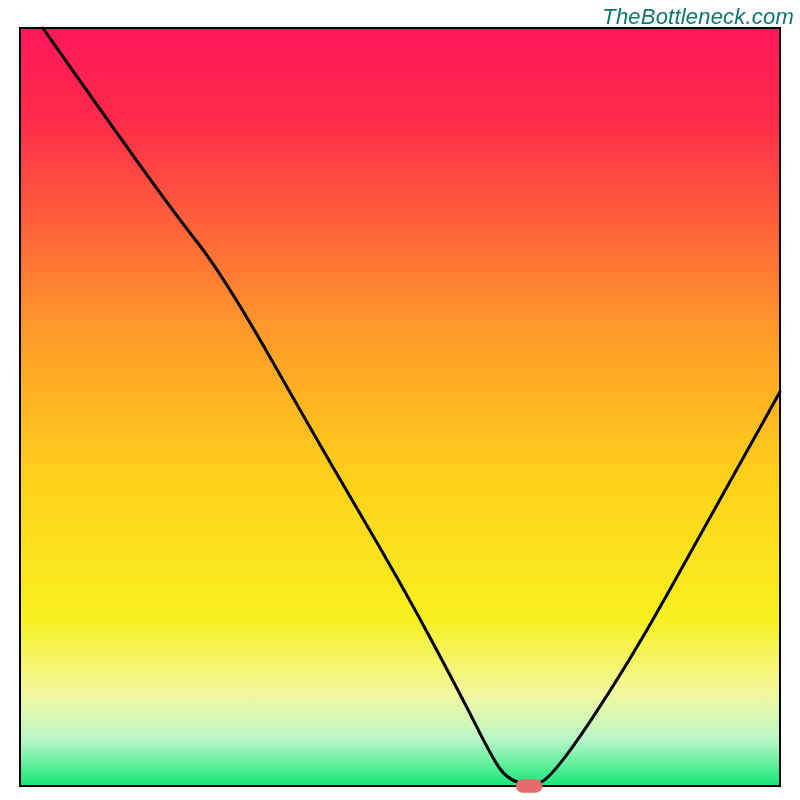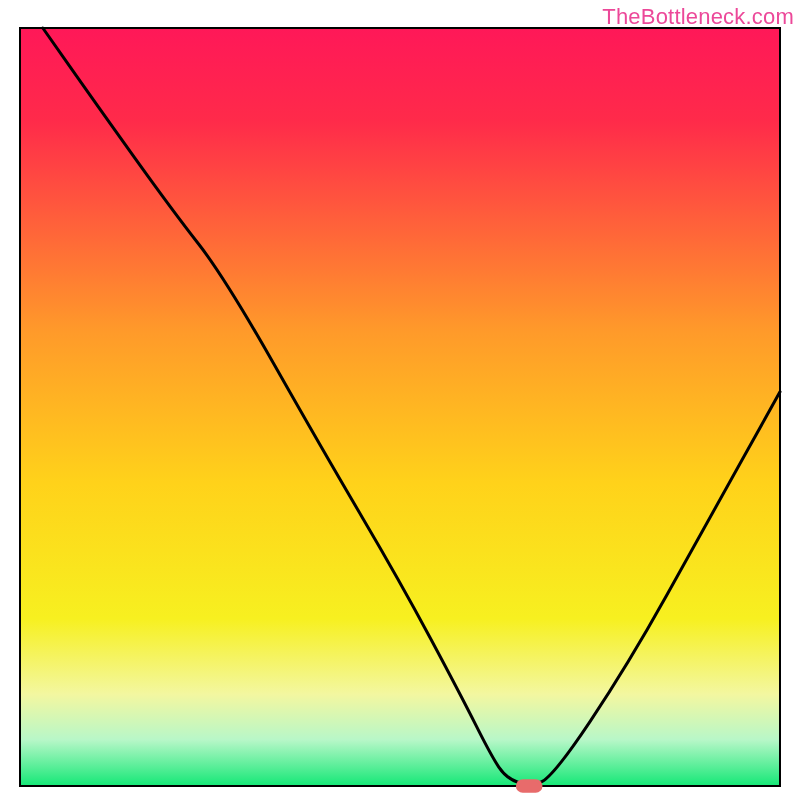--- a/index.html
+++ b/index.html
@@ -14,23 +14,24 @@
     position: relative;
     width: 800px;
     height: 800px;
   }
   .watermark {
     position: absolute;
     top: 4px;
     right: 6px;
     font-size: 22px;
     font-weight: 500;
-    color: #ec4899;
+    color: #0f766e;
     z-index: 10;
     letter-spacing: 0.2px;
+    font-style: italic;
   }
   svg.plot {
     position: absolute;
     top: 0;
     left: 0;
   }
 </style>
 </head>
 <body>
 <div class="container">

